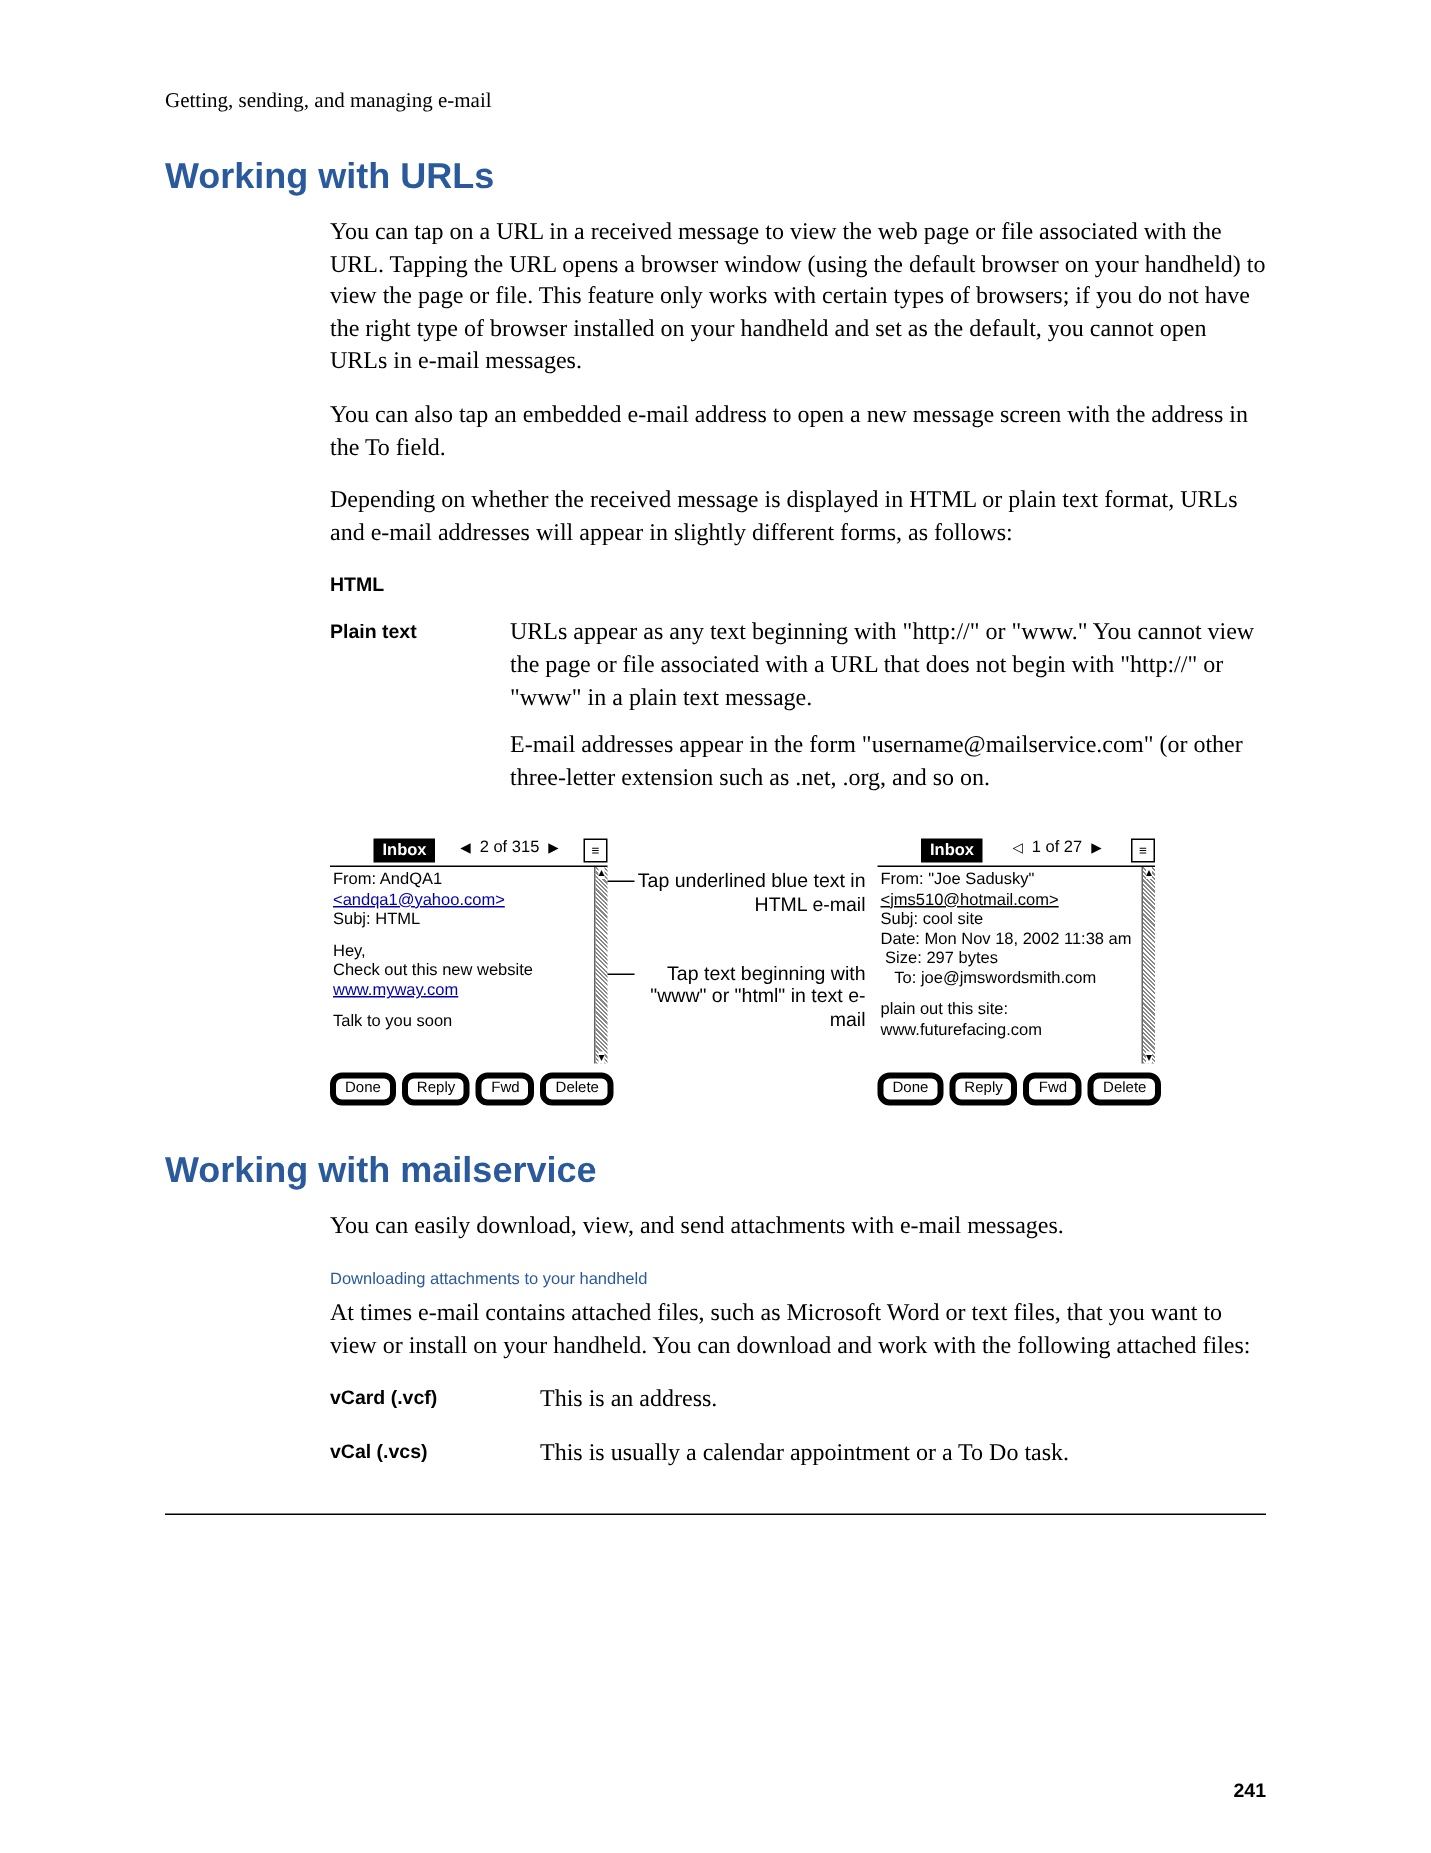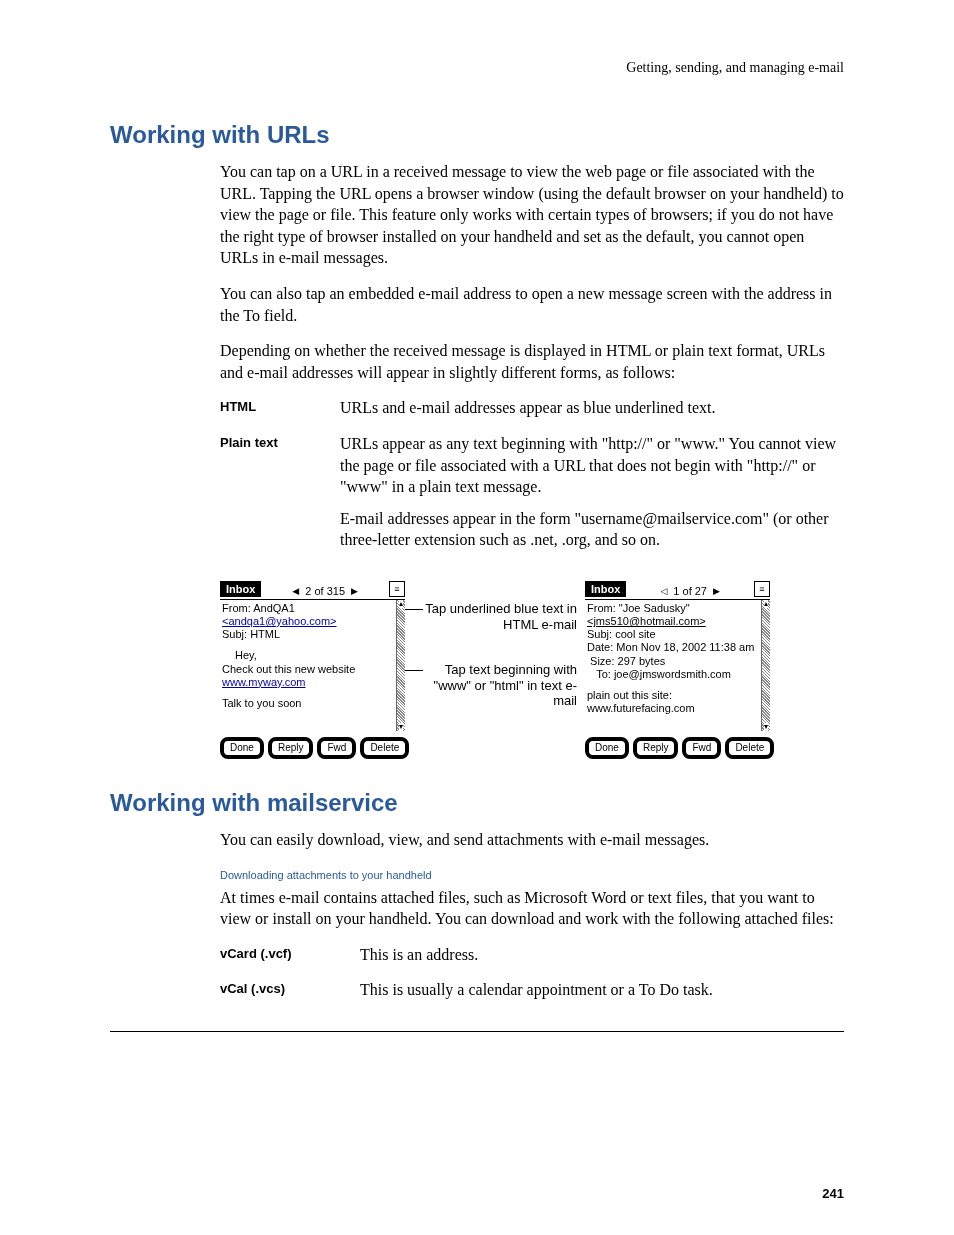--- a/index.html
+++ b/index.html
@@ -9,25 +9,24 @@
     background: #fff;
   }
   .page {
     width: 954px;
     height: 1235px;
     box-sizing: border-box;
     padding: 60px 110px 60px 110px;
     position: relative;
   }
   .running-head {
-    text-align: right;
     font-size: 14px;
     font-family: "Palatino Linotype", Palatino, serif;
     color: #000;
-    margin-bottom: 45px;
+    margin-bottom: 28px;
   }
   h2.section {
     font-family: "Arial Narrow", Arial, sans-serif;
     font-weight: bold;
     color: #2a5a9c;
     font-size: 24px;
     margin: 0 0 12px 0;
     letter-spacing: 0px;
     font-stretch: condensed;
   }
@@ -88,24 +87,25 @@
   }
   .palm {
     width: 185px;
     box-sizing: border-box;
     font-family: Arial, sans-serif;
     font-size: 11px;
     position: relative;
   }
   .palm-titlebar {
     display: flex;
-    align-items: flex-end;
+    align-items: flex-start;
     background: #fff;
     height: 16px;
     margin-bottom: 2px;
+    margin-left: 29px;
   }
   .palm-titlebar .title {
     background: #000;
     color: #fff;
     padding: 1px 6px;
     font-weight: bold;
     font-size: 11px;
     display: inline-block;
     height: 14px;
     line-height: 14px;
@@ -208,21 +208,20 @@
 
   <div class="body-text">
     <p class="body">You can tap on a URL in a received message to view the web page or file associated with the URL. Tapping the URL opens a browser window (using the default browser on your handheld) to view the page or file. This feature only works with certain types of browsers; if you do not have the right type of browser installed on your handheld and set as the default, you cannot open URLs in e-mail messages.</p>
     <p class="body">You can also tap an embedded e-mail address to open a new message screen with the address in the To field.</p>
     <p class="body">Depending on whether the received message is displayed in HTML or plain text format, URLs and e-mail addresses will appear in slightly different forms, as follows:</p>
   </div>
 
   <div class="deflist">
     <div class="defrow">
       <div class="defterm">HTML</div>
-      <div class="defdesc">URLs and e-mail addresses appear as blue underlined text.</div>
     </div>
     <div class="defrow">
       <div class="defterm">Plain text</div>
       <div class="defdesc">
         <p>URLs appear as any text beginning with "http://" or "www." You cannot view the page or file associated with a URL that does not begin with "http://" or "www" in a plain text message.</p>
         <p>E-mail addresses appear in the form "username@mailservice.com" (or other three-letter extension such as .net, .org, and so on.</p>
       </div>
     </div>
   </div>
 
@@ -236,21 +235,21 @@
           <span>2 of 315</span>
           <span class="tri r"></span>
         </span>
         <span class="menuicon">≡</span>
       </div>
       <div class="palm-body">
         <div class="palm-scrollbar"></div>
         <div class="line"><span>From:</span> <span>AndQA1</span></div>
         <div class="line underline" style="color:#00a;">&lt;andqa1@yahoo.com&gt;</div>
         <div class="line"><span>Subj:</span> <span>HTML</span></div>
-        <div class="line" style="margin-top:8px;margin-left:13px;">Hey,</div>
+        <div class="line" style="margin-top:8px;">Hey,</div>
         <div class="line">Check out this new website</div>
         <div class="line underline" style="color:#00a;">www.myway.com</div>
         <div class="line" style="margin-top:8px;">Talk to you soon</div>
       </div>
       <div class="palm-buttons">
         <span class="pbtn">Done</span>
         <span class="pbtn">Reply</span>
         <span class="pbtn">Fwd</span>
         <span class="pbtn">Delete</span>
       </div>

